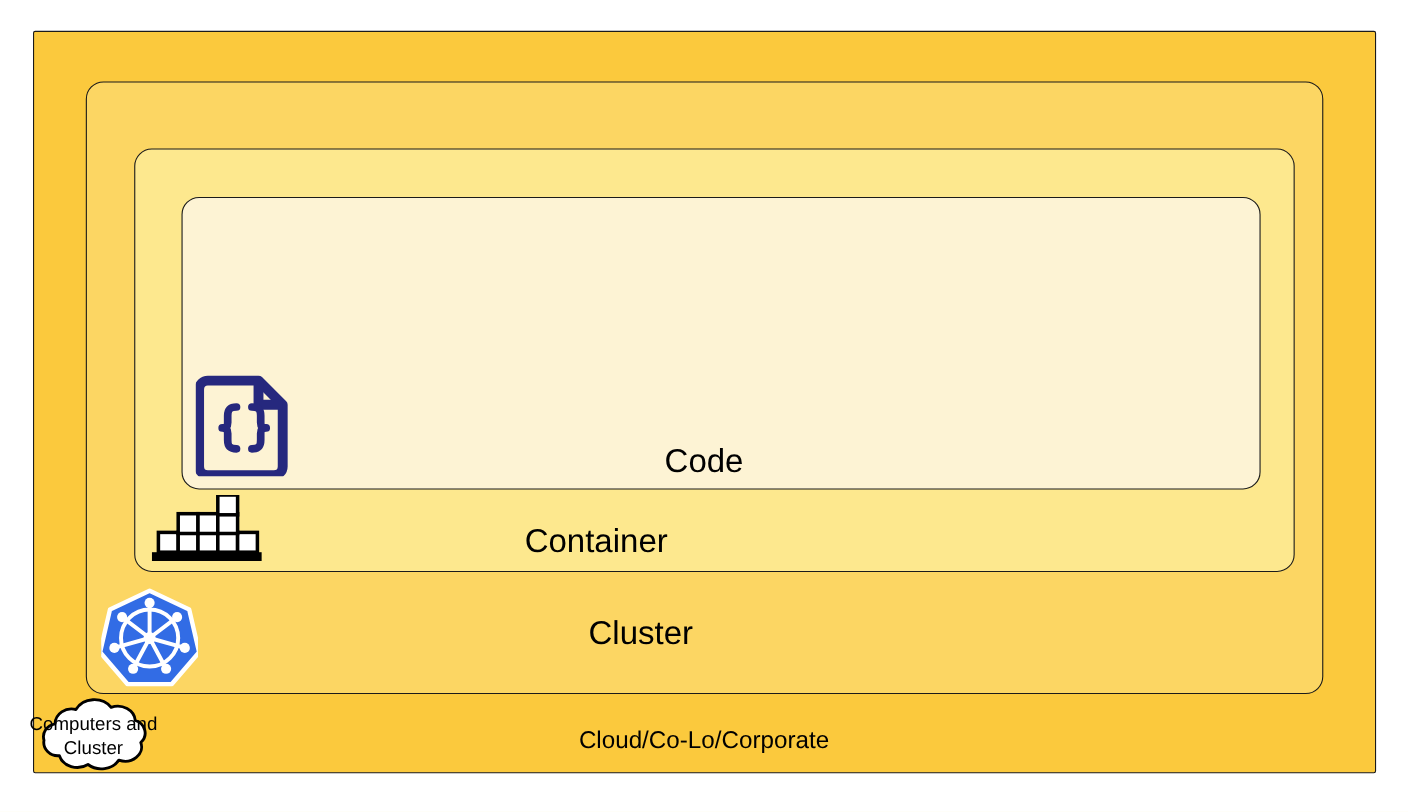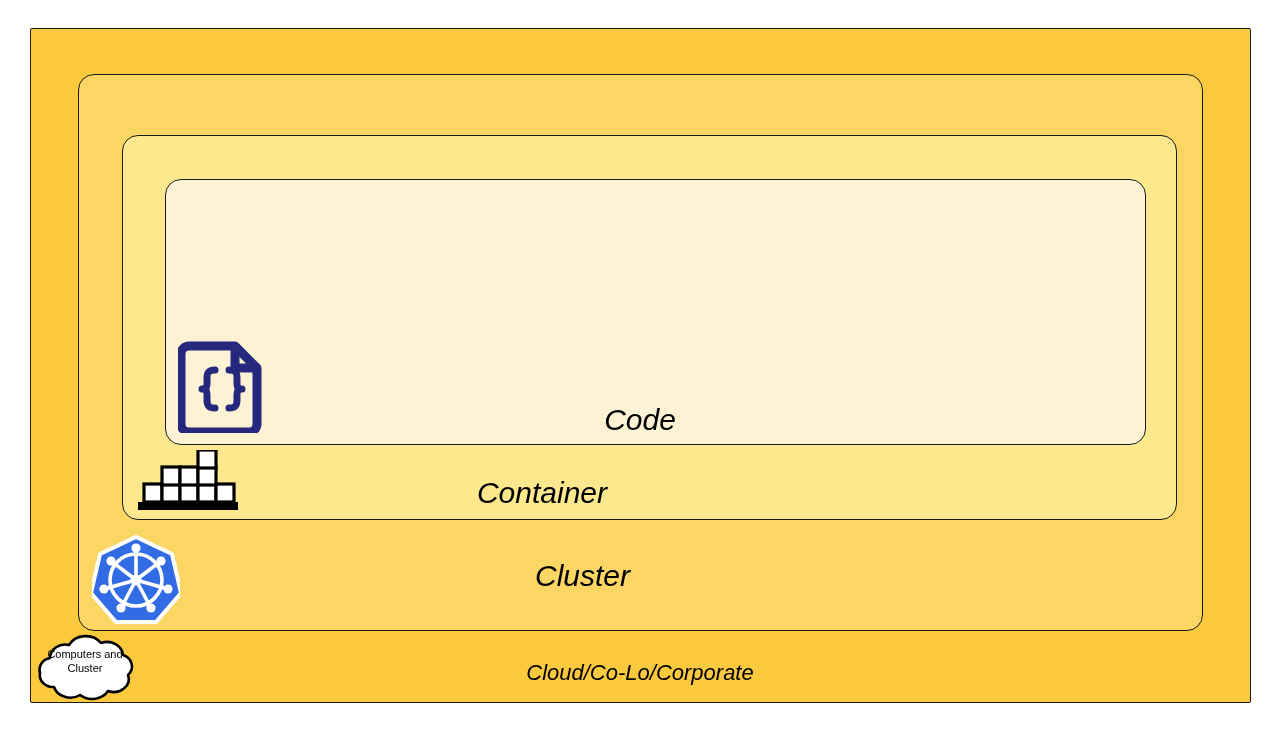--- a/index.html
+++ b/index.html
@@ -65,21 +65,20 @@
     border-radius: 16px;
   }
 
   
   .label {
     position: absolute;
     color: #000000;
     text-align: center;
     white-space: nowrap;
     line-height: 1.15;
-    font-style: italic;
   }
   .label-code {
     left: 0; top: 403px;
     width: 1280px;
     font-size: 30px;
   }
   .label-container {
     left: 0; top: 476px;
     width: 1084px;
     font-size: 30px;
@@ -130,21 +129,21 @@
     width: 118px;
     height: 72px;
   }
 
   .cloud-text {
     position: absolute;
     left: 26px;
     top: 648px;
     width: 118px;
     text-align: center;
-    font-size: 11px;
+    font-size: 17px;
     color: #000;
     line-height: 1.25;
     pointer-events: none;
   }
   .cloud-text span { display: block; }
 </style>
 </head>
 <body>
 
 <div id="stage">

